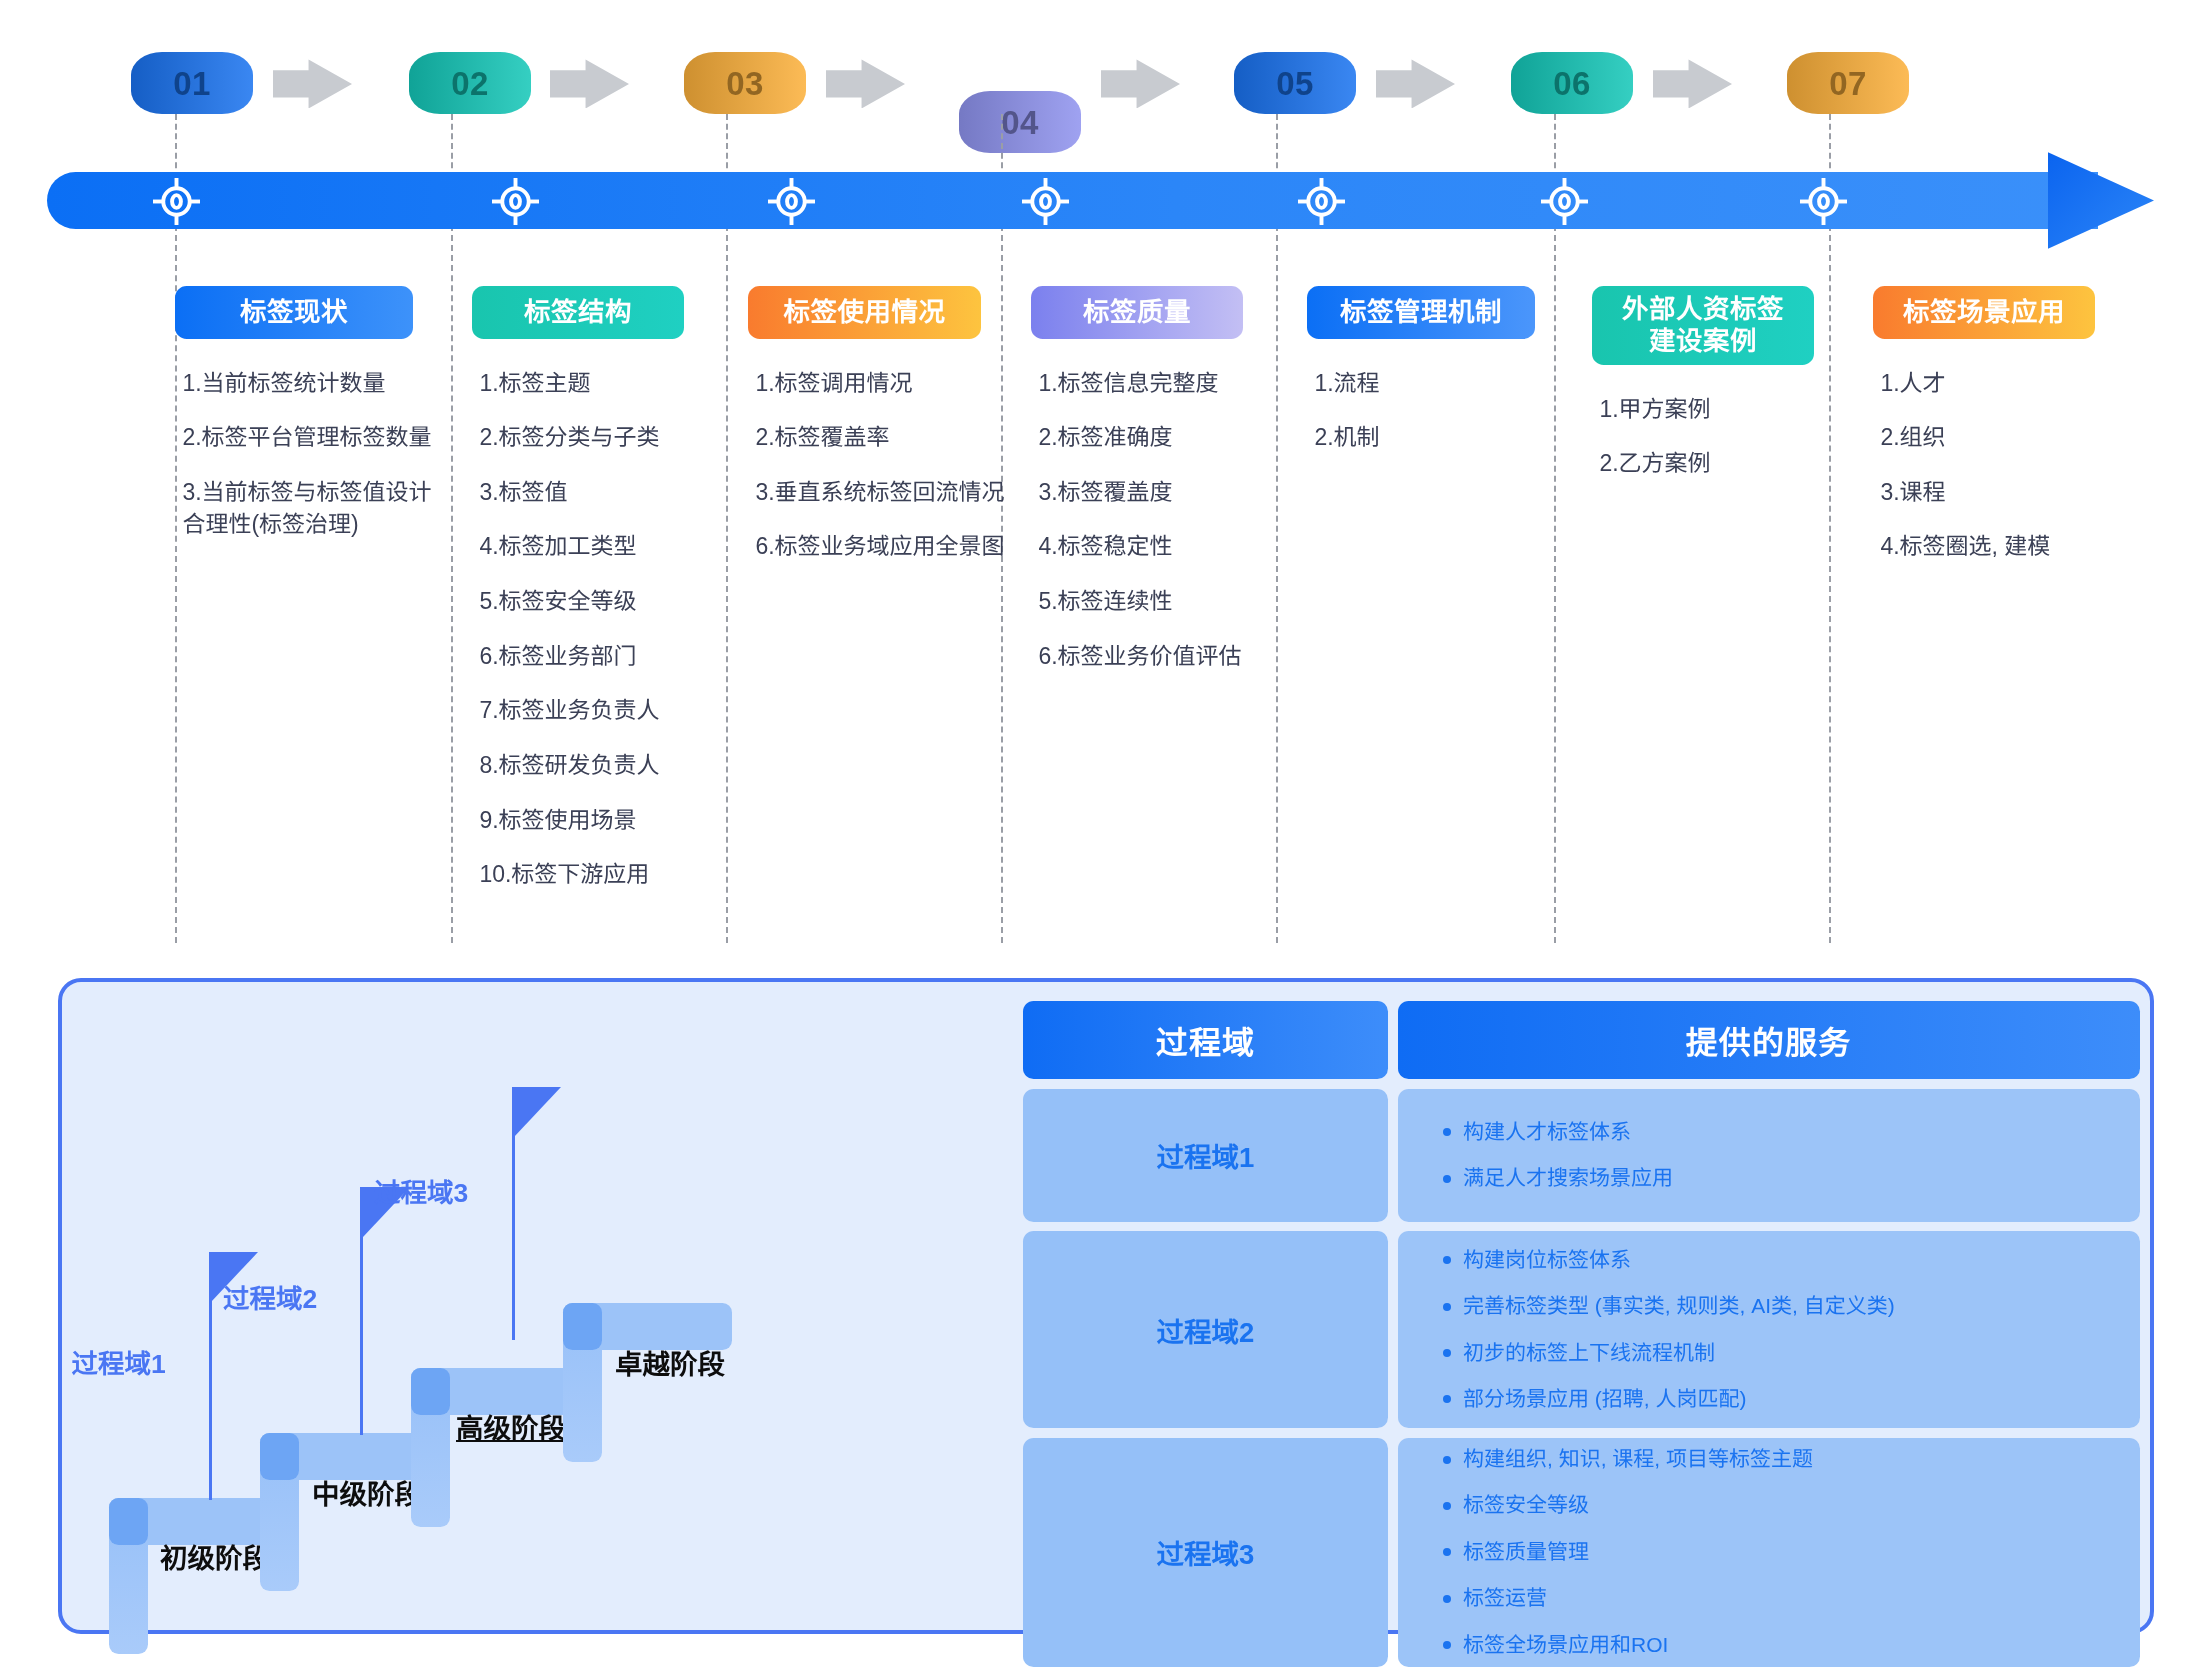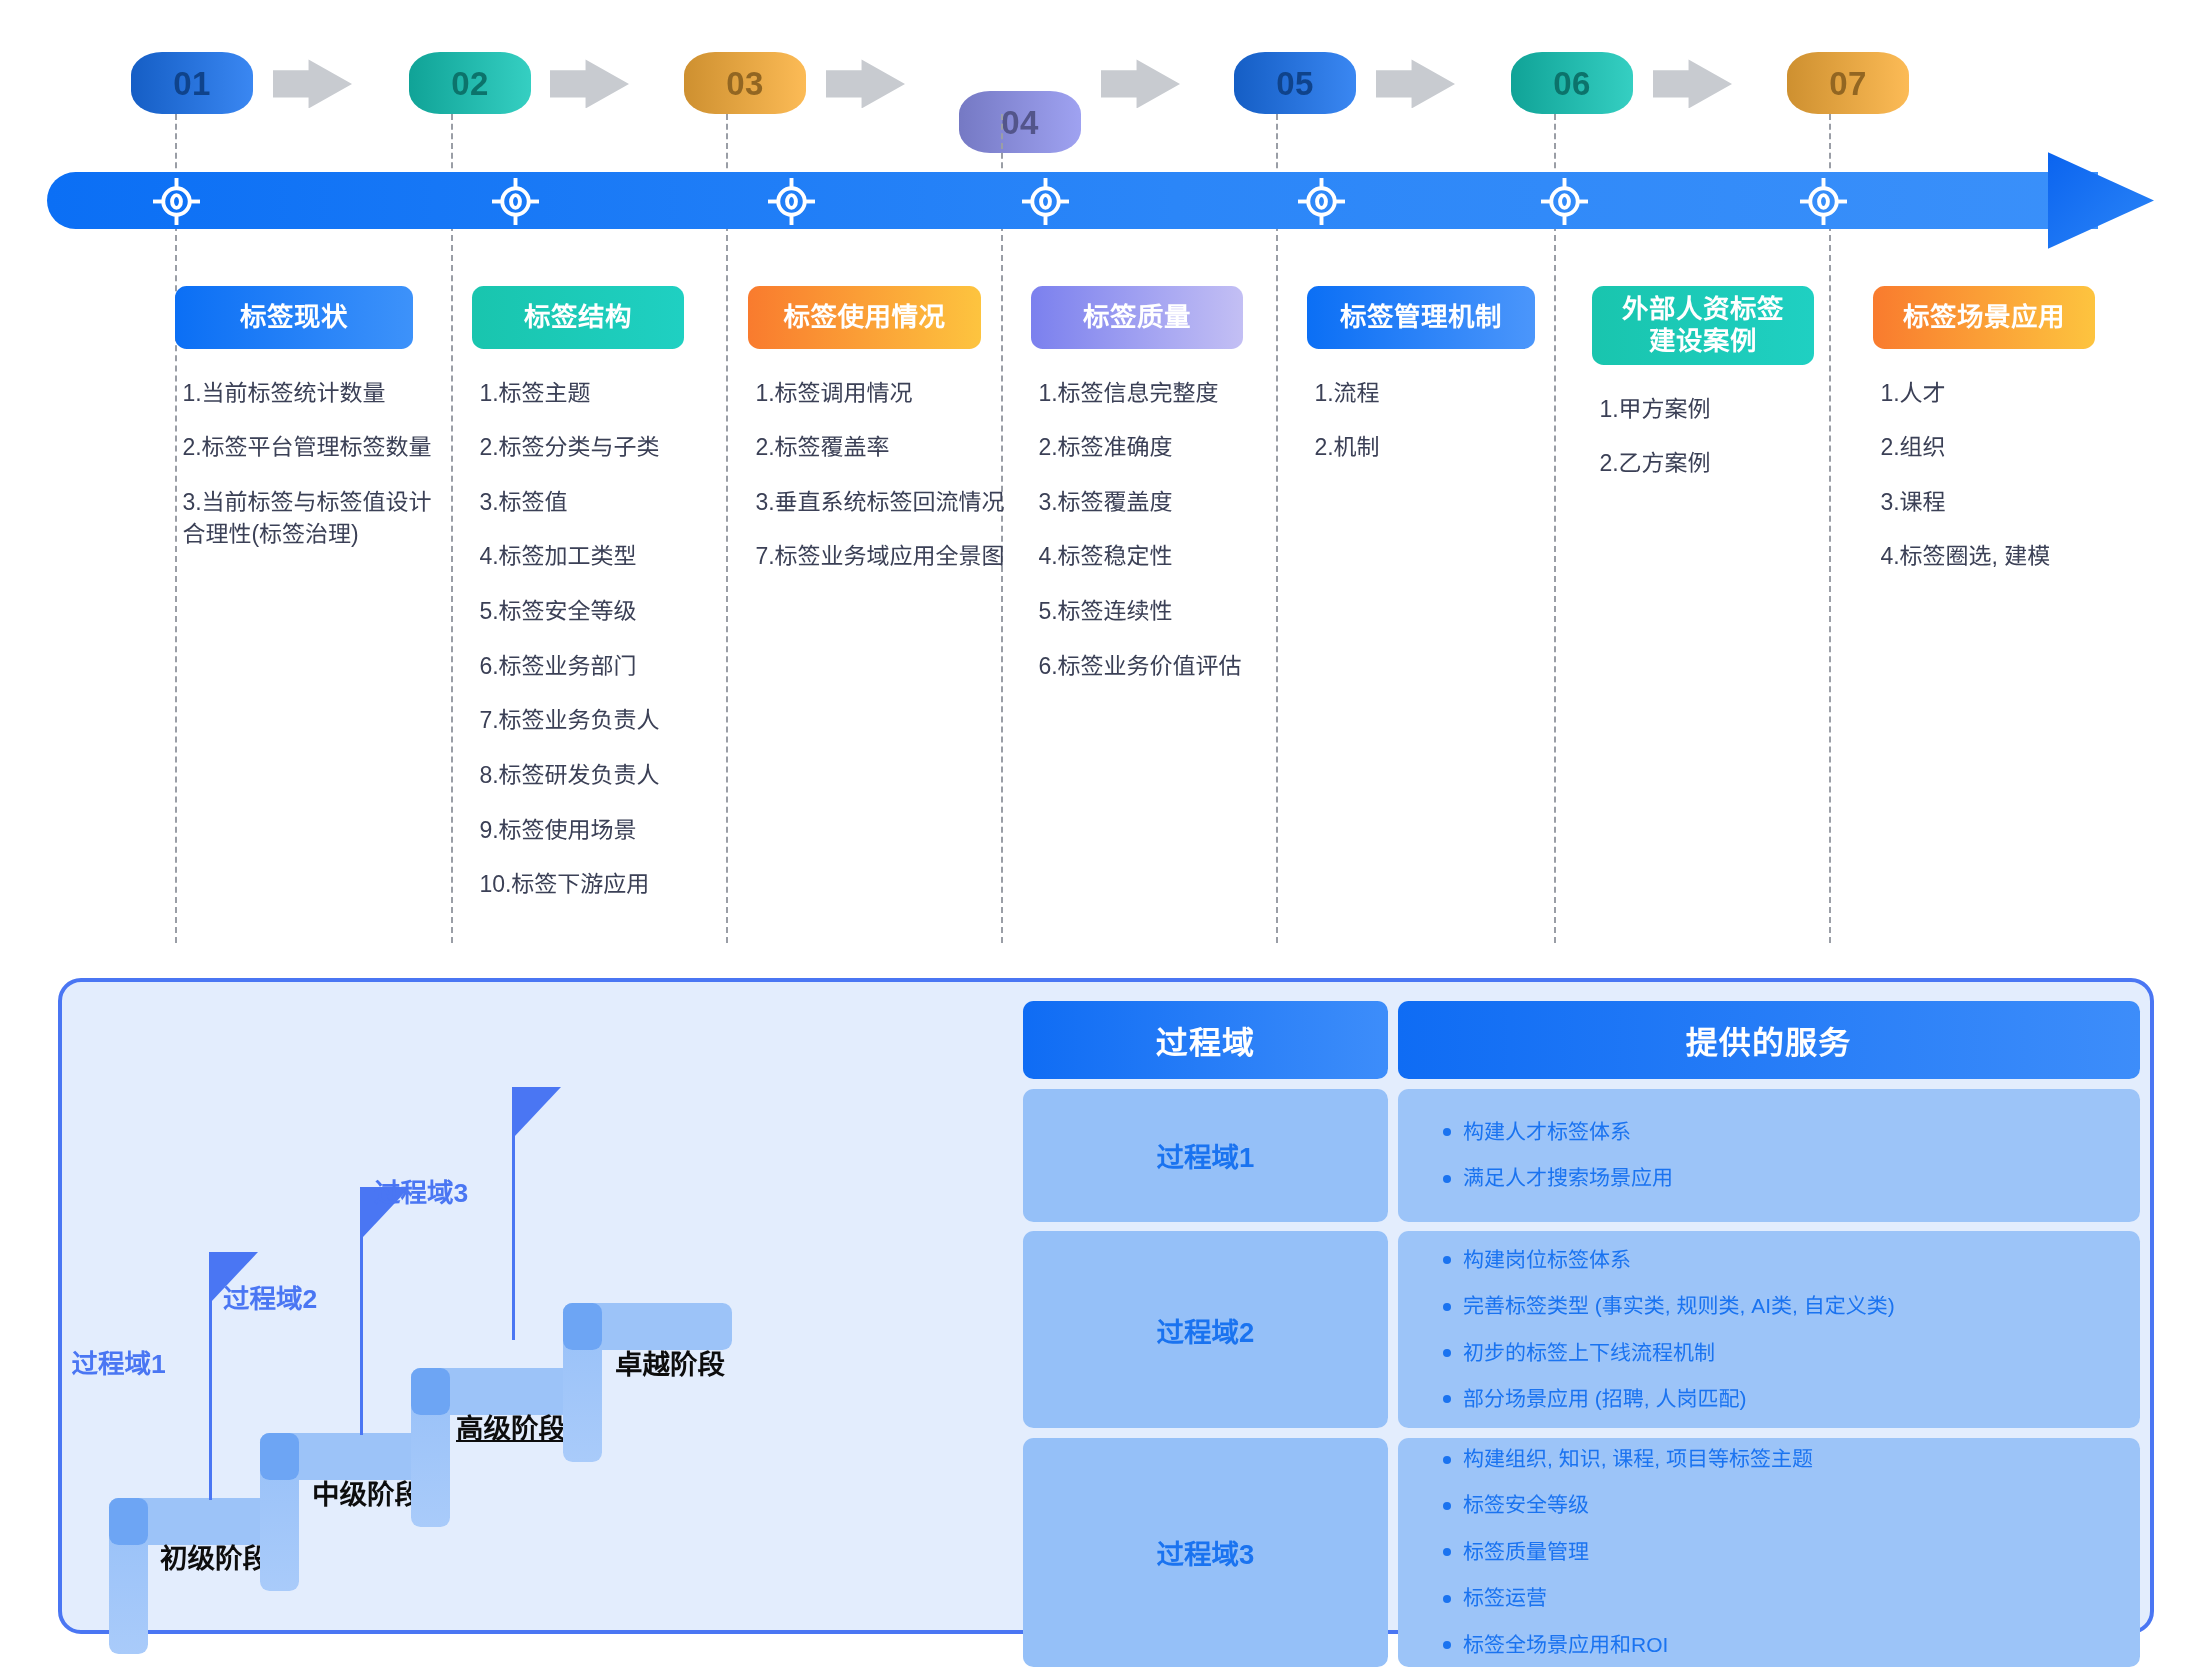--- a/index.html
+++ b/index.html
@@ -85,21 +85,21 @@
     width: 49px; height: 49px;
   }
   .target svg { display: block; width: 49px; height: 49px; }
 
   
   .col {
     position: absolute;
     top: 286px;
   }
   .col-title {
-    height: 63px;
+    height: 53px;
     border-radius: 11.6px;
     display: flex;
     align-items: center;
     justify-content: center;
     text-align: center;
     color: #ffffff;
     font-size: 26.5px;
     font-weight: bold;
     line-height: 1.18;
     padding: 0 5.3px;
@@ -379,21 +379,21 @@
             <div class="li">9.标签使用场景</div>
             <div class="li">10.标签下游应用</div>
           </div>
         </div>
         <div class="col" style="left: 748px; width: 265px;">
           <div class="col-title" style="background: linear-gradient(90deg, rgb(249, 123, 46) 0%, rgb(253, 196, 63) 100%); width: 233px; white-space: pre-line;">标签使用情况</div>
           <div class="col-list">
             <div class="li">1.标签调用情况</div>
             <div class="li">2.标签覆盖率</div>
             <div class="li">3.垂直系统标签回流情况</div>
-            <div class="li">7.标签业务域应用全景图</div>
+            <div class="li">6.标签业务域应用全景图</div>
           </div>
         </div>
         <div class="col" style="left: 1031px; width: 265px;">
           <div class="col-title" style="background: linear-gradient(90deg, rgb(123, 128, 238) 0%, rgb(195, 191, 244) 100%); width: 212px; white-space: pre-line;">标签质量</div>
           <div class="col-list">
             <div class="li">1.标签信息完整度</div>
             <div class="li">2.标签准确度</div>
             <div class="li">3.标签覆盖度</div>
             <div class="li">4.标签稳定性</div>
             <div class="li">5.标签连续性</div>

